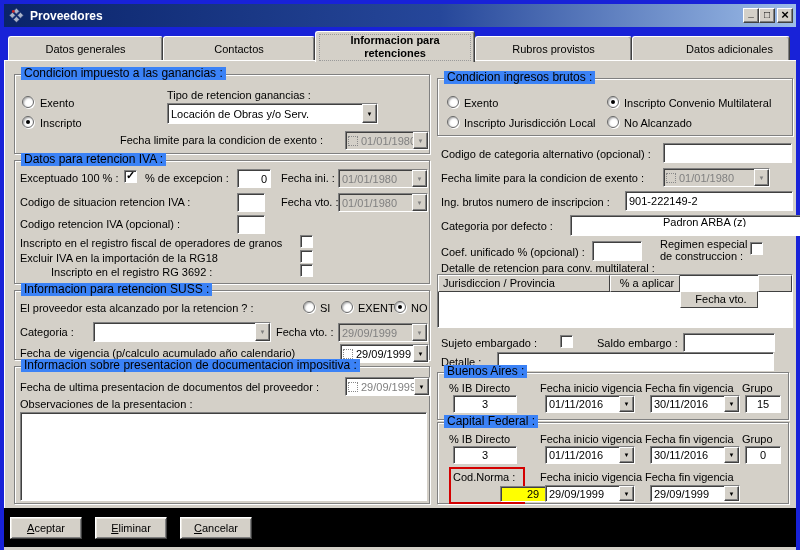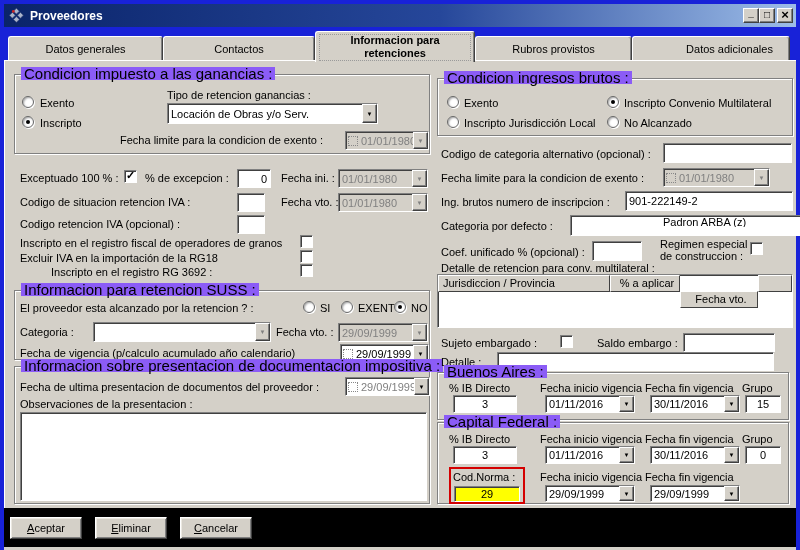--- a/index.html
+++ b/index.html
@@ -23,38 +23,38 @@
   .bottomedge { position:absolute; left:4px; top:547px; width:792px; height:3px; background:#D4D0C8; }
 
   .tab { position:absolute; top:36px; height:24px; background:#D4D0C8;
     border:1px solid; border-color:#fff #404040 #D4D0C8 #fff; border-bottom:none; border-radius:3px 3px 0 0;
     box-shadow:inset -1px 0 0 #808080; font-size:11px; display:flex; align-items:center; justify-content:center;
     text-align:center; z-index:2; }
   .tab.active { top:31px; height:31px; font-weight:bold; z-index:6; line-height:13px; padding:0 6px; }
   .tab.active::after { content:""; position:absolute; left:3px; right:3px; top:2px; bottom:1px; border:1px dotted #9a9a9a; }
 
   .grp { position:absolute; border:1px solid #808080; box-shadow:1px 1px 0 #fff, inset 1px 1px 0 #fff; }
-  .grp-t { position:absolute; top:-8px; left:6px; background:#8b5cf6; padding:0 3px; font-size:15px; line-height:13px; white-space:nowrap; }
+  .grp-t { position:absolute; top:-8px; left:6px; background:#3b82f6; padding:0 3px; font-size:12px; line-height:13px; white-space:nowrap; }
 
   .lbl { position:absolute; font-size:11px; line-height:12px; white-space:nowrap; color:#000; }
   .dis { color:#808080; }
 
   .radio { position:absolute; width:12px; height:12px; border-radius:50%; background:#fff;
     border:1px solid #666; box-shadow:inset 1px 1px 2px rgba(0,0,0,.35), 1px 1px 0 #fff; }
   .radio.checked::after { content:""; position:absolute; left:3px; top:3px; width:4px; height:4px; border-radius:50%; background:#000; }
 
   .chk { position:absolute; width:13px; height:13px; background:#fff; border:1px solid;
     border-color:#808080 #fff #fff #808080; box-shadow:inset 1px 1px 0 #404040; }
   .chk .mark { display:none; position:absolute; left:1px; top:-2px; font-size:11px; font-weight:bold; color:#000; }
   .chk.checked .mark { display:block; }
 
   .txt { position:absolute; background:#fff; border:1px solid; border-color:#808080 #fff #fff #808080;
     box-shadow:inset 1px 1px 0 #404040; font-size:11px; font-family:inherit; padding:0 3px; color:#000; outline:none; }
   .right { text-align:right; } .center { text-align:center; }
-  .yellow { background:#FFFF00; }
+  .yellow { background:#FFFF00;margin-left:46px; }
 
   .combo, .date { position:absolute; display:flex; align-items:center; background:#fff;
     border:1px solid; border-color:#808080 #fff #fff #808080; box-shadow:inset 1px 1px 0 #404040; }
   .date.ddis { background:#D4D0C8; }
   .dval { font-size:11px; padding-left:3px; flex:1; white-space:nowrap; overflow:hidden; }
   .dcb { flex:none; width:10px; height:10px; border:1px dotted #888; margin-left:2px; background:#fff; }
   .date.ddis .dcb { background:#D4D0C8; }
   .darr { flex:none; margin-left:auto; width:15px; align-self:stretch; background:#D4D0C8;
     border:1px solid; border-color:#fff #404040 #404040 #fff; box-shadow:inset -1px -1px 0 #808080;
     display:flex; align-items:center; justify-content:center; font-size:6px; color:#000; }
@@ -119,20 +119,23 @@
     <span class="dval">Locación de Obras y/o Serv.</span>
     <span class="darr">▼</span>
   </div>
   <span class="lbl" style="left:120px;top:134px;">Fecha limite para la condicion de exento :</span>
   <div class="date ddis" style="left:345px;top:131px;width:84px;height:19px;">
     <span class="dcb"></span>
     <span class="dval dis">01/01/1980</span>
     <span class="darr adis">▼</span>
   </div>
 
+  <div class="grp" style="left:14px;top:160px;width:416px;height:124px;">
+    <span class="grp-t">Datos para retencion IVA :</span>
+  </div>
   <span class="lbl" style="left:20px;top:172px;">Exceptuado 100 % :</span>
   <span class="chk checked" style="left:124px;top:170px;">
       <span class="mark">✓</span>
     </span>
   <span class="lbl" style="left:145px;top:172px;">% de excepcion :</span>
   <input class="txt right" style="left: 237px; top: 169px; width: 34px; height: 19px;" value="0">
   <span class="lbl" style="left:281px;top:172px;">Fecha ini. :</span>
   <div class="date ddis" style="left:338px;top:169px;width:90px;height:19px;">
     <span class="dval dis">01/01/1980</span>
     <span class="darr adis">▼</span>

